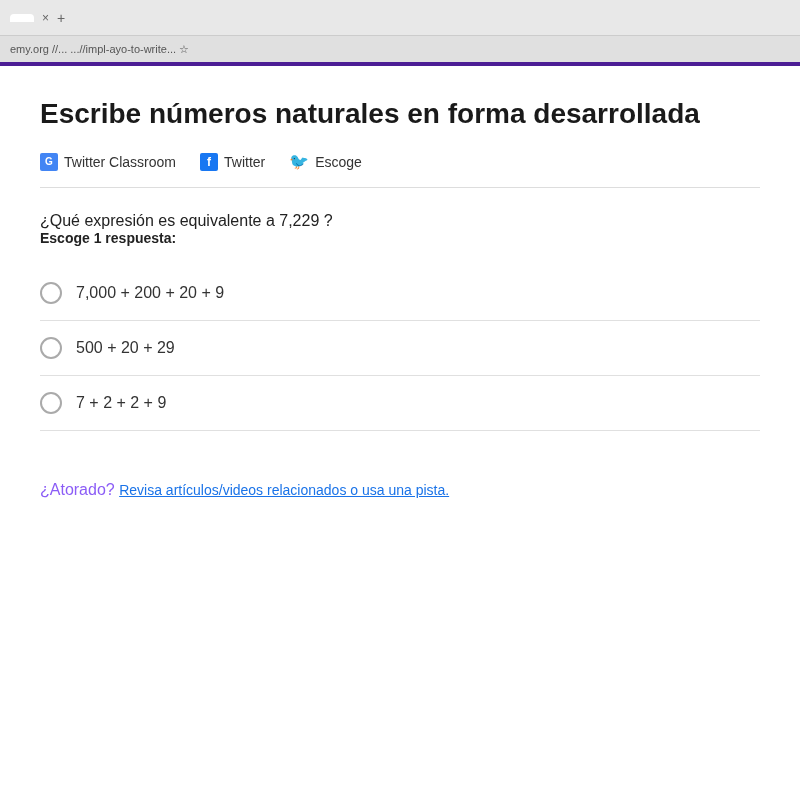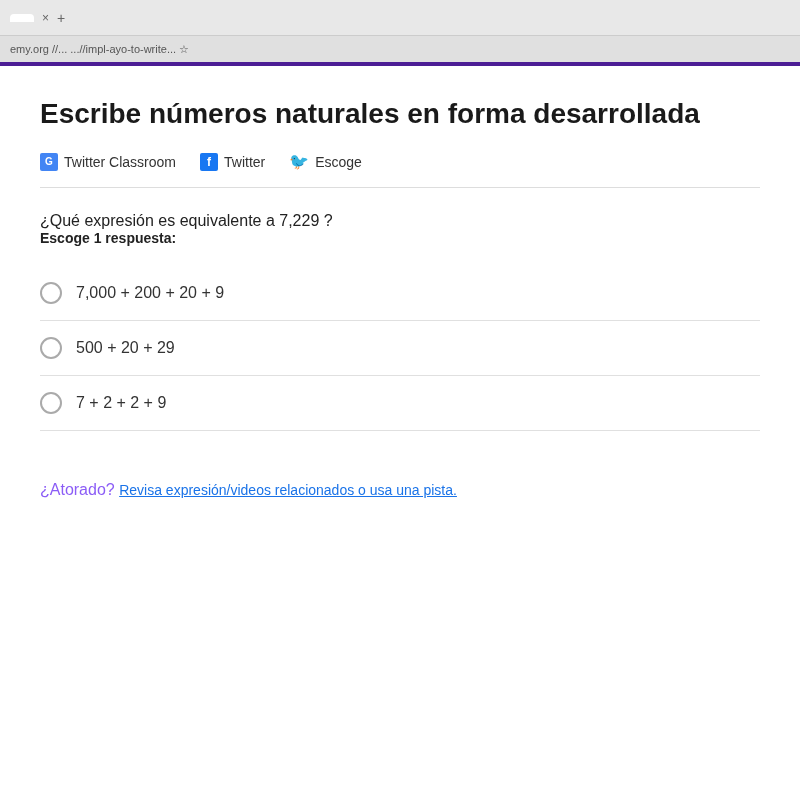--- a/index.html
+++ b/index.html
@@ -225,16 +225,16 @@
     <div class="answer-option">
       <div class="radio-circle"></div>
       <span class="answer-text">7 + 2 + 2 + 9</span>
     </div>
 
   </div>
 
   <div class="stuck-section">
     <span class="stuck-normal">¿Atorado?</span>
     <span> </span>
-    <a class="stuck-text">Revisa expresión/videos relacionados o usa una pista.</a>
+    <a class="stuck-text">Revisa artículos/videos relacionados o usa una pista.</a>
   </div>
 
 </div>
 
 </body></html>

